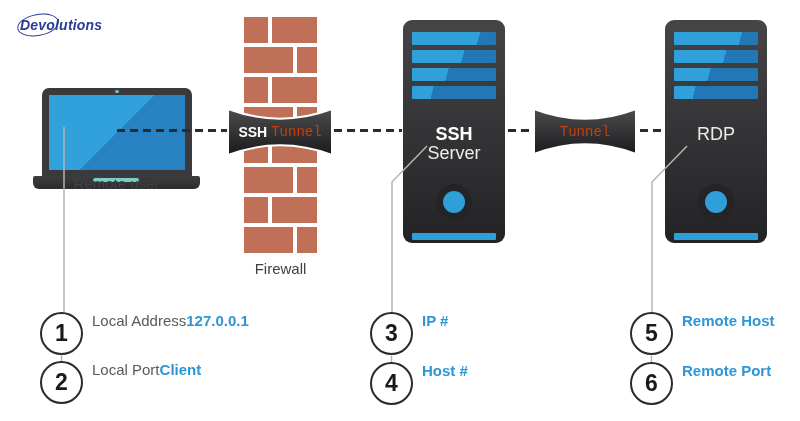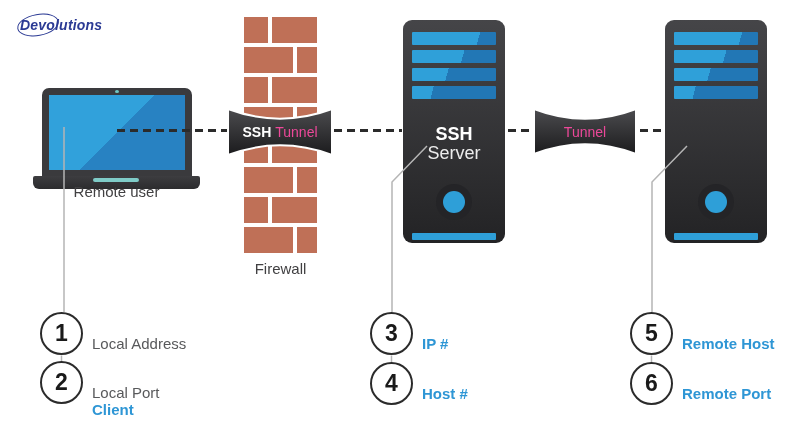--- a/index.html
+++ b/index.html
@@ -30,21 +30,21 @@
   .wall{position:absolute;left:244px;top:17px;width:73px;height:236px;overflow:hidden;z-index:2;}
   .brick-row{display:flex;gap:4px;margin-bottom:4px;height:26px;}
   .brick{background:#bf7057;height:26px;}
   .b-sm{width:24px;} .b-lg{width:49px;} .b-fill{flex:1;}
   
   .badge{position:absolute;z-index:4;}
   .badge svg{position:absolute;left:0;top:0;}
   .badge-text{position:absolute;inset:0;display:flex;align-items:center;justify-content:center;
     gap:4px;color:#fff;font-size:14px;}
   .badge-text .bd{font-weight:bold;}
-  .badge-text .lt{color:#ec4899;}
+  .badge-text .lt{color:#c2410c;font-family:Liberation Mono, monospace;}
   
   .tower{position:absolute;top:20px;width:102px;height:223px;border-radius:9px;
     background:linear-gradient(#454548,#232325);z-index:3;}
   .tower-bars{position:absolute;left:9px;right:9px;top:12px;}
   .tbar{height:13px;margin-bottom:5px;border-radius:1px;}
   .tbar1{background:linear-gradient(105deg,#2fa0d9 78%,#2277b5 78%);}
   .tbar2{background:linear-gradient(105deg,#2fa0d9 60%,#2277b5 60%);}
   .tbar3{background:linear-gradient(105deg,#2fa0d9 42%,#2277b5 42%);}
   .tbar4{background:linear-gradient(105deg,#2fa0d9 25%,#2277b5 25%);}
   .tower-label{position:absolute;left:0;right:0;top:105px;text-align:center;
@@ -55,42 +55,42 @@
   .tower-btn-inner{width:22px;height:22px;border-radius:50%;background:#2e9fd8;}
   .tower-footbar{position:absolute;left:9px;right:9px;bottom:3px;height:7px;
     background:#2e9fd8;border-radius:1px;}
   
   .overlay{position:absolute;left:0;top:0;z-index:6;pointer-events:none;}
   
   .callout{position:absolute;display:flex;gap:9px;z-index:8;}
   .callout-circle{width:43px;height:43px;border-radius:50%;background:#fff;
     border:2px solid #2b2b2b;box-sizing:border-box;display:flex;align-items:center;
     justify-content:center;font-size:23px;font-weight:bold;color:#1a1a1a;}
-  .callout-text{display:flex;flex-direction:column;justify-content:space-between;margin-top:23px;}
+  .callout-text{display:flex;flex-direction:row;justify-content:space-between;}
   .callout-label{font-size:15px;color:#58595b;line-height:17px;}
   .callout-value{font-size:15px;font-weight:bold;color:#2e96d5;line-height:17px;}
 </style>
 </head>
 <body>
 
 <div class="stage">
 
   <div class="logo">
     <span class="logo-ellipse"></span>
     <span class="logo-text">Devolutions</span>
   </div>
 
   <div class="laptop-screen">
     <span class="laptop-cam"></span>
     <div class="laptop-display"></div>
   </div>
   <div class="laptop-base">
     <span class="laptop-notch"></span>
   </div>
-  <div class="caption" style="left:33px;top:183px;width:167px;">Remote user</div>
+  <div class="caption" style="left:33px;top:175px;width:167px;">Remote user</div>
 
   <div class="wall">
     <div class="brick-row">
         <div class="brick b-sm"></div>
         <div class="brick b-fill"></div>
       </div>
     <div class="brick-row">
         <div class="brick b-lg"></div>
         <div class="brick b-fill"></div>
       </div>
@@ -170,20 +170,21 @@
   </div>
 
   <div class="tower" style="left:665px;">
     <div class="tower-bars">
       <div class="tbar tbar1"></div>
       <div class="tbar tbar2"></div>
       <div class="tbar tbar3"></div>
       <div class="tbar tbar4"></div>
     </div>
     <div class="tower-label">
+      <div>RDP</div>
     </div>
     <div class="tower-btn">
         <div class="tower-btn-inner"></div>
       </div>
     <div class="tower-footbar"></div>
   </div>
 
   <svg class="overlay" width="800" height="421" viewBox="0 0 800 421">
 
     <g stroke="#2b2b2b" stroke-width="3" stroke-dasharray="8 5">
@@ -200,20 +201,21 @@
       <path d="M391.5,355.5 V362.5"></path>
       <path d="M687,146 L652,182 L652,312"></path>
       <path d="M651.5,355.5 V362.5"></path>
     </g>
   </svg>
 
   <div class="callout" style="left:40px;top:312px;">
     <div class="callout-circle">1</div>
     <div class="callout-text">
       <div class="callout-label">Local Address</div>
+      <div class="callout-value">127.0.0.1</div>
     </div>
   </div>
 
   <div class="callout" style="left:40px;top:361px;">
     <div class="callout-circle">2</div>
     <div class="callout-text">
       <div class="callout-label">Local Port</div>
       <div class="callout-value">Client</div>
     </div>
   </div>

